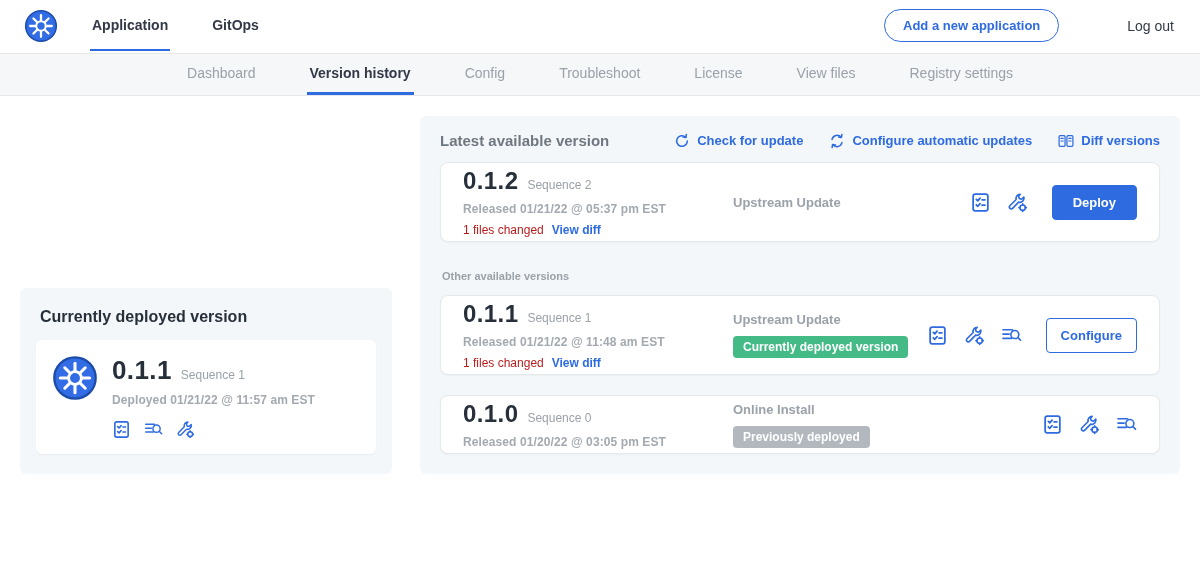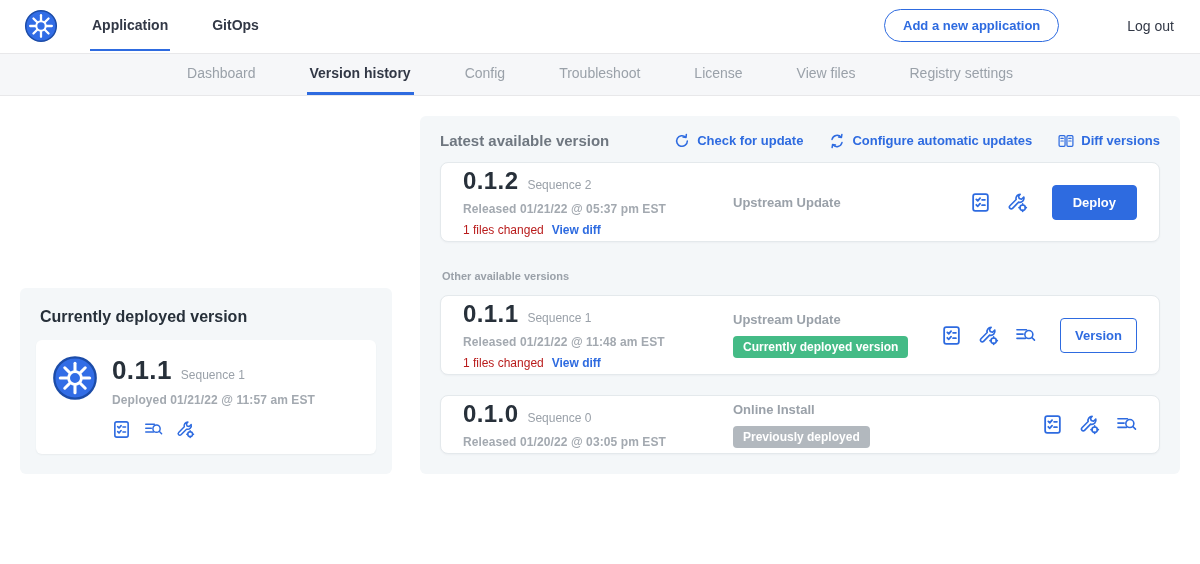--- a/index.html
+++ b/index.html
@@ -295,21 +295,21 @@
         </span>
         <span class="icon md">
           <svg viewBox="0 0 22 20">
               <line x1="2" y1="4" x2="12" y2="4"></line>
               <line x1="2" y1="8.5" x2="8.5" y2="8.5"></line>
               <line x1="2" y1="13" x2="11" y2="13"></line>
               <circle cx="14.5" cy="9" r="4.2"></circle>
               <line x1="17.6" y1="12.1" x2="20.4" y2="14.9"></line>
             </svg>
         </span>
-        <button class="redeploy-btn">Version</button>
+        <button class="redeploy-btn">Configure</button>
       </div>
     </div>
 
     <div class="version-card">
       <div class="vc-left">
         <div class="version-line">
           <span class="version-num">0.1.0</span>
           <span class="sequence">Sequence 0</span>
         </div>
         <div class="muted-line">Released 01/20/22 @ 03:05 pm EST</div>

